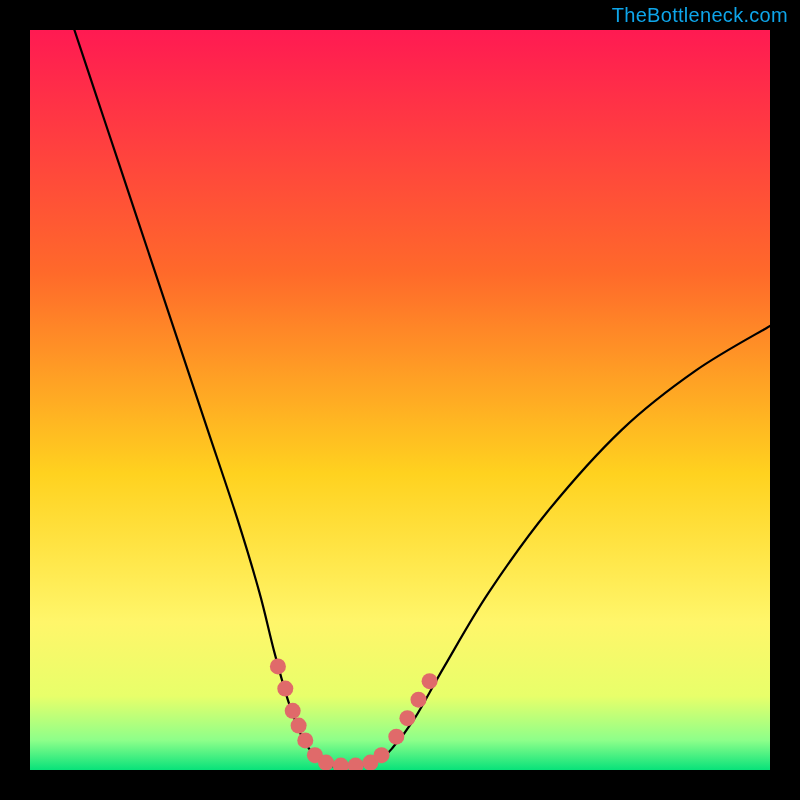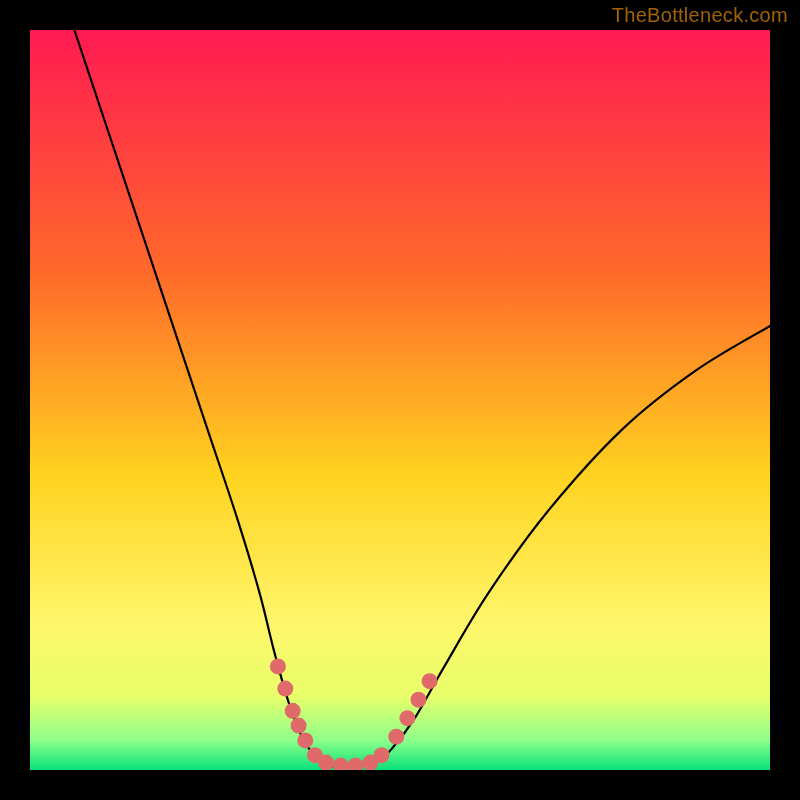--- a/index.html
+++ b/index.html
@@ -14,21 +14,21 @@
   .frame {
     position: relative;
     width: 800px;
     height: 800px;
     background: #000;
   }
   .watermark {
     position: absolute;
     top: 4px;
     right: 12px;
-    color: #a16207;
+    color: #0ea5e9;
     font-size: 20px;
     font-weight: 500;
     letter-spacing: 0.3px;
     z-index: 10;
     user-select: none;
   }
   .plot-wrap {
     position: absolute;
     left: 30px;
     top: 30px;

